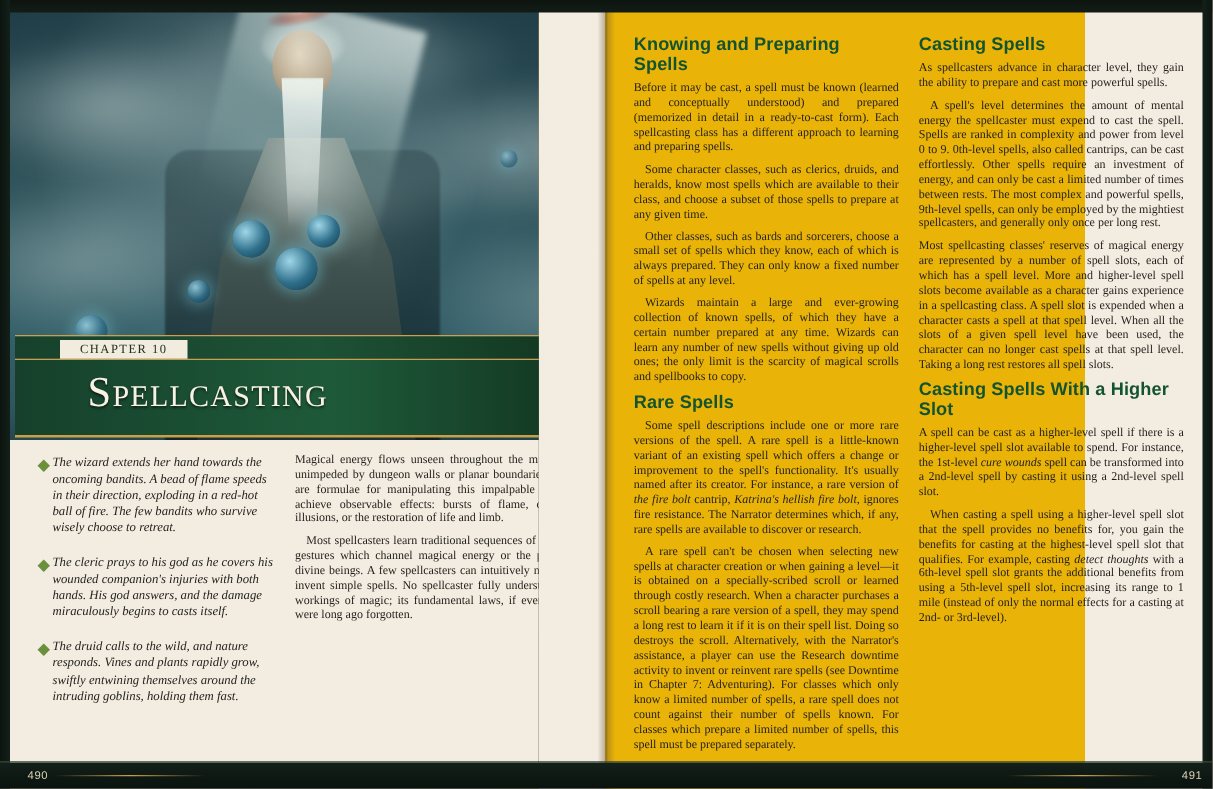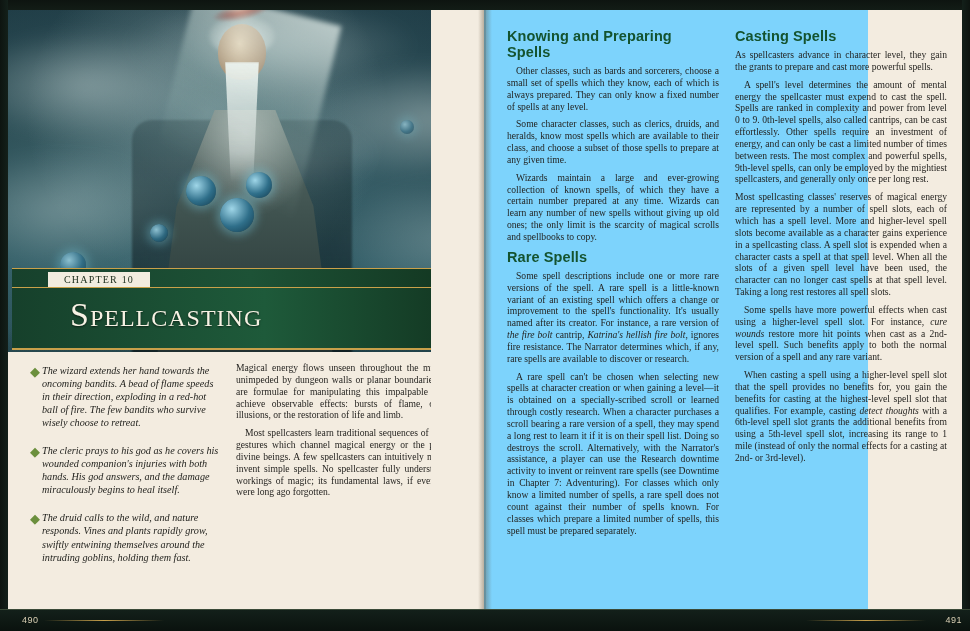--- a/index.html
+++ b/index.html
@@ -205,21 +205,21 @@
     color: #201f1c;
     text-indent: 0;
   }
   p.body.ind { text-indent: 9px; }
   p.body em { font-style: italic; }
 
   
   .right-page {
     position: absolute; left: 484px; top: 0;
     width: 384px; height: 631px;
-    background: #7dd3fc;
+    background: #eab308;
   }
   .rcol {
     position: absolute; top: 28px;
     width: 212px;
   }
   .rcol-a { left: 23px; }
   .rcol-b { left: 251px; }
 
   
   .gutter {
@@ -303,51 +303,53 @@
     </div>
 
     <div class="left-text-area">
       <div class="bullets">
         <div class="bullet-row">
           <div class="bullet-dot">◆</div>
           <div class="bullet-text">The wizard extends her hand towards the oncoming bandits. A bead of flame speeds in their direction, exploding in a red-hot ball of fire. The few bandits who survive wisely choose to retreat.</div>
         </div>
         <div class="bullet-row">
           <div class="bullet-dot">◆</div>
-          <div class="bullet-text">The cleric prays to his god as he covers his wounded companion's injuries with both hands. His god answers, and the damage miraculously begins to heal itself.</div>
+          <div class="bullet-text">The cleric prays to his god as he covers his wounded companion's injuries with both hands. His god answers, and the damage miraculously begins to casts itself.</div>
         </div>
         <div class="bullet-row">
           <div class="bullet-dot">◆</div>
           <div class="bullet-text">The druid calls to the wild, and nature responds. Vines and plants rapidly grow, swiftly entwining themselves around the intruding goblins, holding them fast.</div>
         </div>
       </div>
 
       <div class="left-col2">
         <p class="body">Magical energy flows unseen throughout the multiverse, unimpeded by dungeon walls or planar boundaries. Spells are formulae for manipulating this impalpable force to achieve observable effects: bursts of flame, deceptive illusions, or the restoration of life and limb.</p>
         <p class="body ind">Most spellcasters learn traditional sequences of words or gestures which channel magical energy or the power of divine beings. A few spellcasters can intuitively modify or invent simple spells. No spellcaster fully understands the workings of magic; its fundamental laws, if ever known, were long ago forgotten.</p>
       </div>
     </div>
   </div>
 
   <div class="right-page">
     <div class="rcol rcol-a" id="right-col-a">
         <h2 class="sec-head">Knowing and Preparing Spells</h2>
+        <p class="body">Before it may be cast, a spell must be known (learned and conceptually understood) and prepared (memorized in detail in a ready-to-cast form). Each spellcasting class has a different approach to learning and preparing spells.</p>
+        <p class="body ind">Some character classes, such as clerics, druids, and heralds, know most spells which are available to their class, and choose a subset of those spells to prepare at any given time.</p>
         <p class="body ind">Other classes, such as bards and sorcerers, choose a small set of spells which they know, each of which is always prepared. They can only know a fixed number of spells at any level.</p>
-        <p class="body ind">Some character classes, such as clerics, druids, and heralds, know most spells which are available to their class, and choose a subset of those spells to prepare at any given time.</p>
         <p class="body ind">Wizards maintain a large and ever-growing collection of known spells, of which they have a certain number prepared at any time. Wizards can learn any number of new spells without giving up old ones; the only limit is the scarcity of magical scrolls and spellbooks to copy.</p>
         <h2 class="sec-head">Rare Spells</h2>
         <p class="body ind">Some spell descriptions include one or more rare versions of the spell. A rare spell is a little-known variant of an existing spell which offers a change or improvement to the spell's functionality. It's usually named after its creator. For instance, a rare version of <em>the fire bolt</em> cantrip, <em>Katrina's hellish fire bolt</em>, ignores fire resistance. The Narrator determines which, if any, rare spells are available to discover or research.</p>
         <p class="body ind">A rare spell can't be chosen when selecting new spells at character creation or when gaining a level—it is obtained on a specially-scribed scroll or learned through costly research. When a character purchases a scroll bearing a rare version of a spell, they may spend a long rest to learn it if it is on their spell list. Doing so destroys the scroll. Alternatively, with the Narrator's assistance, a player can use the Research downtime activity to invent or reinvent rare spells (see Downtime in Chapter 7: Adventuring). For classes which only know a limited number of spells, a rare spell does not count against their number of spells known. For classes which prepare a limited number of spells, this spell must be prepared separately.</p>
       </div>
     <div class="rcol rcol-b" id="right-col-b">
         <h2 class="sec-head">Casting Spells</h2>
-        <p class="body">As spellcasters advance in character level, they gain the grants to prepare and cast more powerful spells.</p>
+        <p class="body">As spellcasters advance in character level, they gain the ability to prepare and cast more powerful spells.</p>
         <p class="body ind">A spell's level determines the amount of mental energy the spellcaster must expend to cast the spell. Spells are ranked in complexity and power from level 0 to 9. 0th-level spells, also called cantrips, can be cast effortlessly. Other spells require an investment of energy, and can only be cast a limited number of times between rests. The most complex and powerful spells, 9th-level spells, can only be employed by the mightiest spellcasters, and generally only once per long rest.</p>
         <p class="body">Most spellcasting classes' reserves of magical energy are represented by a number of spell slots, each of which has a spell level. More and higher-level spell slots become available as a character gains experience in a spellcasting class. A spell slot is expended when a character casts a spell at that spell level. When all the slots of a given spell level have been used, the character can no longer cast spells at that spell level. Taking a long rest restores all spell slots.</p>
-        <p class="body ind">Some spells have more powerful effects when cast using a higher-level spell slot. For instance, <em>cure wounds</em> restore more hit points when cast as a 2nd-level spell. Such benefits apply to both the normal version of a spell and any rare variant.</p>
+        <h2 class="sec-head">Casting Spells With a Higher Slot</h2>
+        <p class="body">A spell can be cast as a higher-level spell if there is a higher-level spell slot available to spend. For instance, the 1st-level <em>cure wounds</em> spell can be transformed into a 2nd-level spell by casting it using a 2nd-level spell slot.</p>
         <p class="body ind">When casting a spell using a higher-level spell slot that the spell provides no benefits for, you gain the benefits for casting at the highest-level spell slot that qualifies. For example, casting <em>detect thoughts</em> with a 6th-level spell slot grants the additional benefits from using a 5th-level spell slot, increasing its range to 1 mile (instead of only the normal effects for a casting at 2nd- or 3rd-level).</p>
       </div>
   </div>
 
   <div class="gutter"></div>
   <div class="frame-top"></div>
   <div class="frame-left"></div>
   <div class="frame-right"></div>
   <div class="bottom-bar"></div>
   <div class="folio-rule-l"></div>

